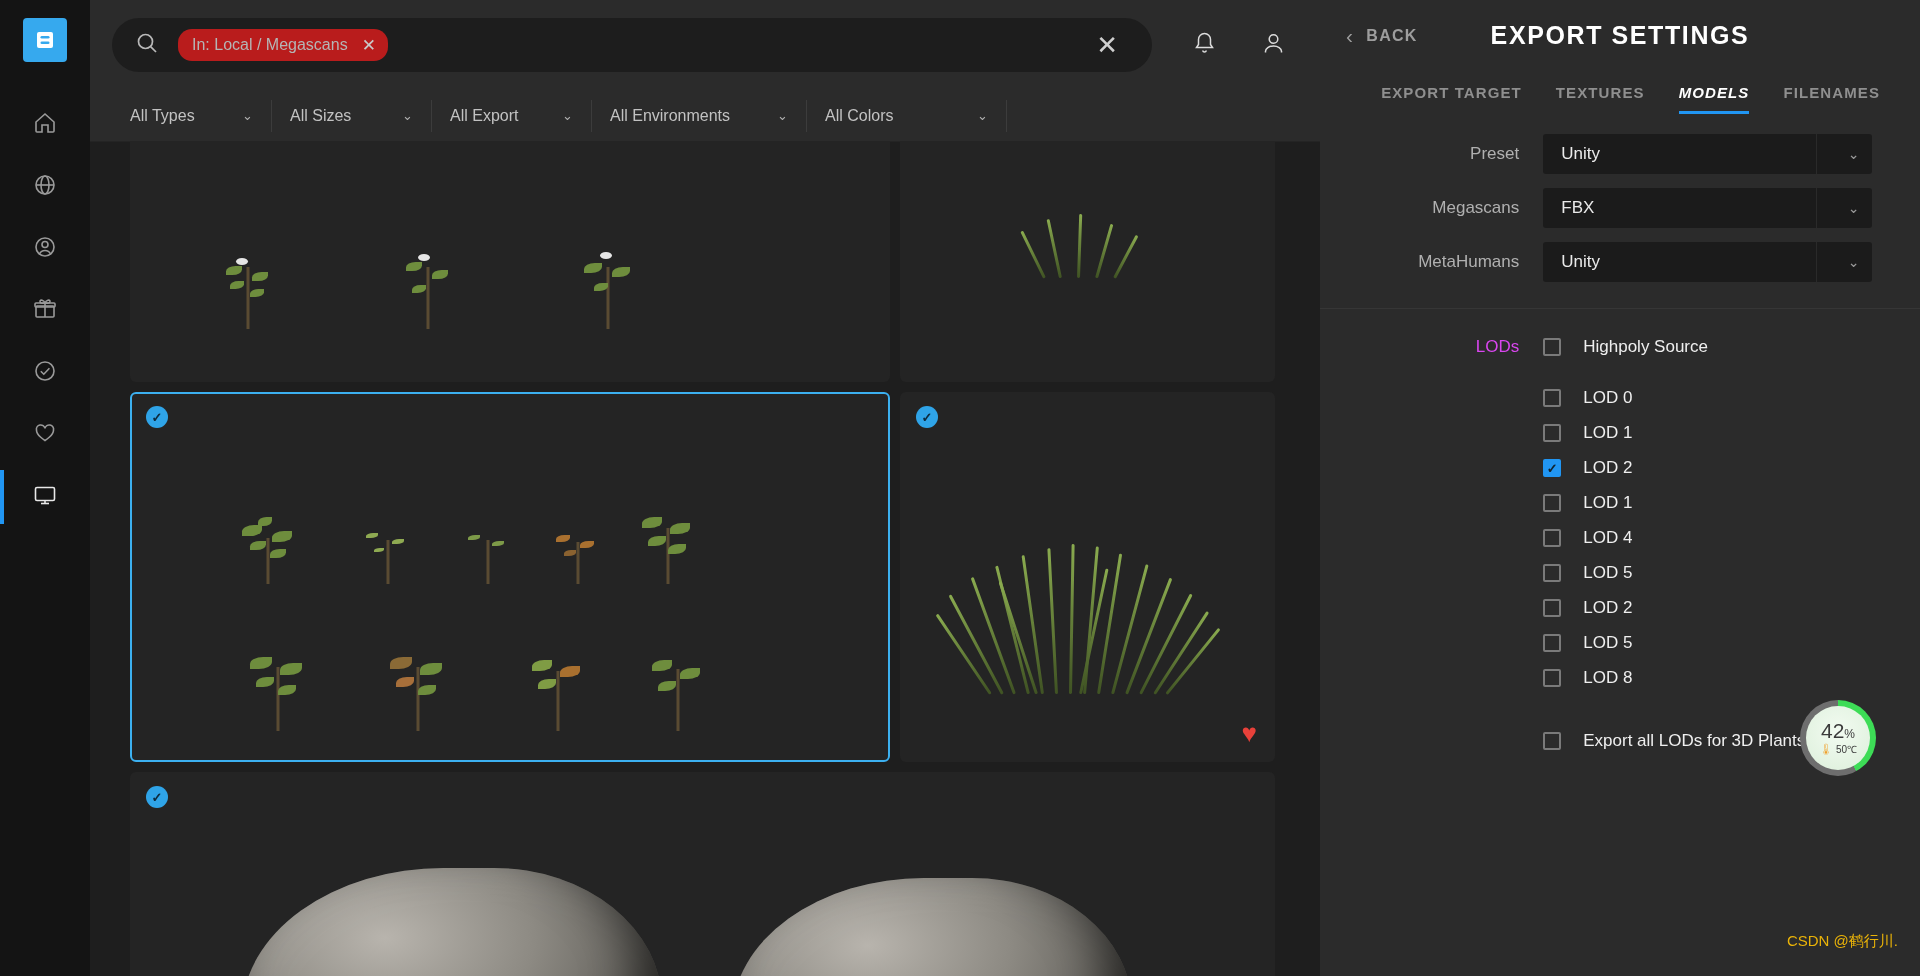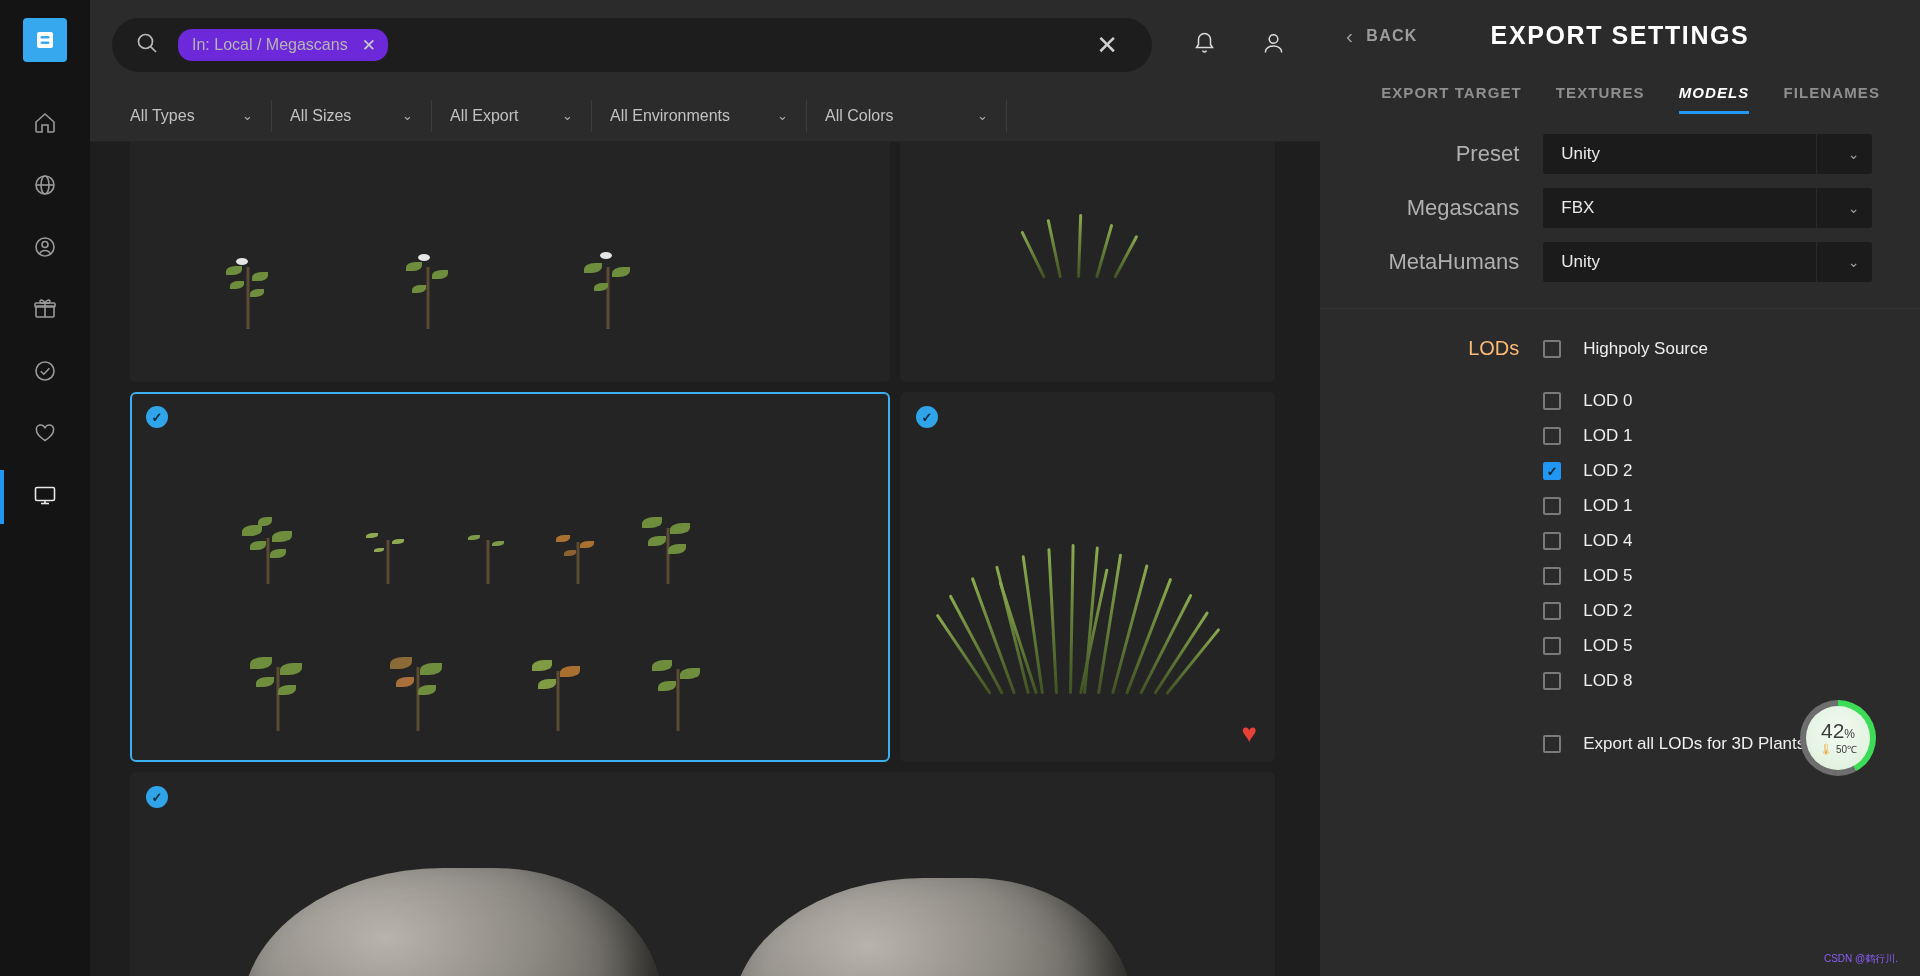--- a/index.html
+++ b/index.html
@@ -51,21 +51,21 @@
   .searchbox {
     flex: 0 0 1040px;
     height: 54px; background: #1d1d1d; border-radius: 27px;
     display: flex; align-items: center; padding: 0 16px 0 22px;
     position: relative;
   }
   .search-icon { flex: 0 0 auto; margin-right: 18px; }
   .search-icon svg { stroke: #b9b9b9; fill: none; stroke-width: 1.7; }
   .chip {
     display: inline-flex; align-items: center; gap: 14px;
-    background: #6d28d9; border-radius: 14px;
+    background: #b91c1c; border-radius: 14px;
     height: 32px; padding: 0 12px 0 14px;
     color: #b5b5b5; font-size: 16px; white-space: nowrap;
   }
   .chip-x { color: #c9c9c9; font-size: 17px; cursor: pointer; line-height: 1; }
   .search-clear {
     position: absolute; right: 34px; top: 50%; transform: translateY(-50%);
     color: #cfcfcf; font-size: 26px; font-weight: 300; cursor: pointer;
     line-height: 1;
   }
   .topbar-icons { display: flex; align-items: center; gap: 40px; margin-left: 38px; }
@@ -197,21 +197,21 @@
   .tab.active { color: #ffffff; border-bottom-color: #2196f3; font-style: italic; }
 
   .panel-body { flex: 1; overflow: hidden; }
 
   .form-block { padding: 20px 0 26px 0; }
   .form-row {
     display: flex; align-items: center; justify-content: flex-end;
     margin-bottom: 14px; padding-right: 48px;
   }
   .form-label {
-    color: #b0b0b0; font-size: 22px; text-align: right;
+    color: #b0b0b0; font-size: 17px; text-align: right;
     width: 200px; margin-right: 24px;
   }
   .select {
     width: 330px; height: 40px;
     background: #1b1b1b; border-radius: 3px;
     display: flex; align-items: center; justify-content: space-between;
     cursor: pointer;
   }
   .select span { color: #eaeaea; font-size: 17px; padding-left: 18px; }
   .select .schev {
@@ -221,21 +221,21 @@
     border-left: 1px solid #2a2a2a;
   }
   .divider { height: 1px; background: #363636; width: 100%; }
 
   .lods-block { padding-top: 28px; }
   .cb-row {
     display: flex; align-items: center; justify-content: flex-end;
     padding-right: 48px; margin-bottom: 15px;
   }
   .cb-label {
-    color: #fdba74; font-size: 20px; text-align: right;
+    color: #d946ef; font-size: 17px; text-align: right;
     width: 200px; margin-right: 24px;
   }
   .cb-field { width: 330px; display: flex; align-items: center; gap: 22px; }
   .cbox {
     width: 18px; height: 18px; border: 2px solid #7a7a7a; border-radius: 2px;
     background: transparent; flex: 0 0 18px;
     display: flex; align-items: center; justify-content: center;
     cursor: pointer;
   }
   .cbox.checked { background: #2196f3; border-color: #2196f3; }
@@ -262,22 +262,22 @@
   }
   .gauge-pct { color: #3b3b3b; font-size: 21px; line-height: 1; }
   .gauge-pct em { font-style: normal; font-size: 12px; }
   .gauge-temp {
     display: flex; align-items: center; gap: 3px;
     color: #3b3b3b; font-size: 10px;
   }
   .therm { color: #f0a02a; font-size: 11px; }
 
   .watermark {
-    position: absolute; right: 22px; bottom: 10px;
-    color: #8b5cf6; font-size: 10px; z-index: 9;
+    position: absolute; right: 22px; bottom: 25px;
+    color: #eab308; font-size: 15px; z-index: 9;
   }
 </style>
 </head>
 <body>
 
 <div id="app">
 
   <div class="rail">
     <div class="rail-logo">
       <svg width="22" height="22" viewBox="0 0 22 22">

